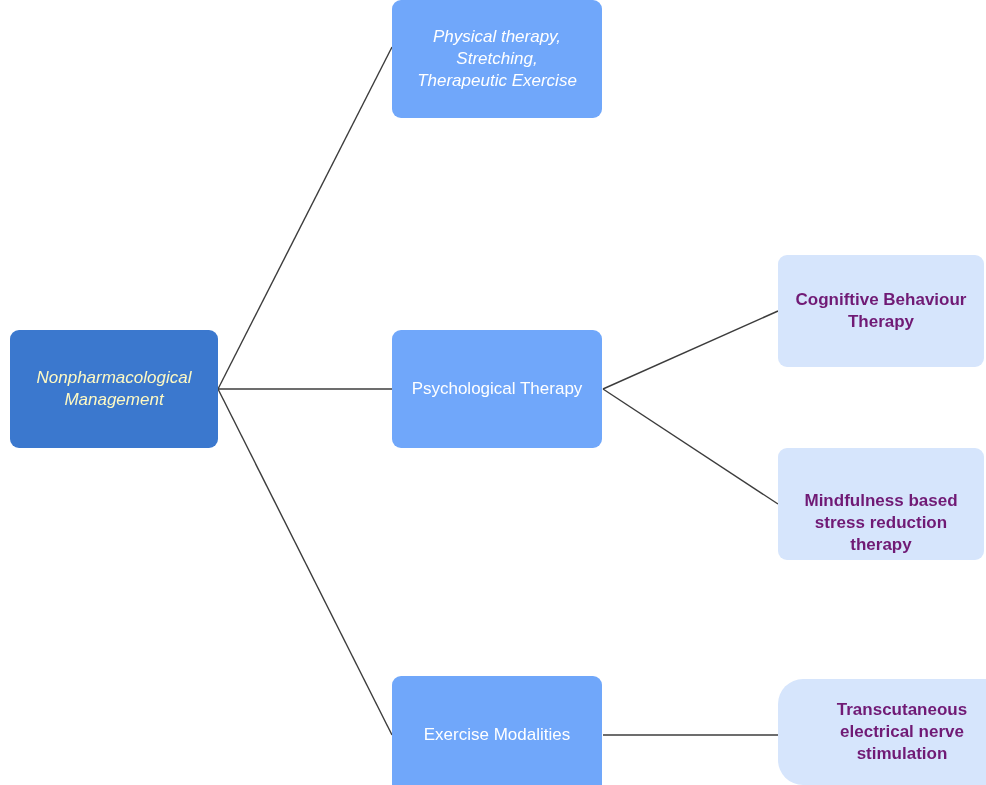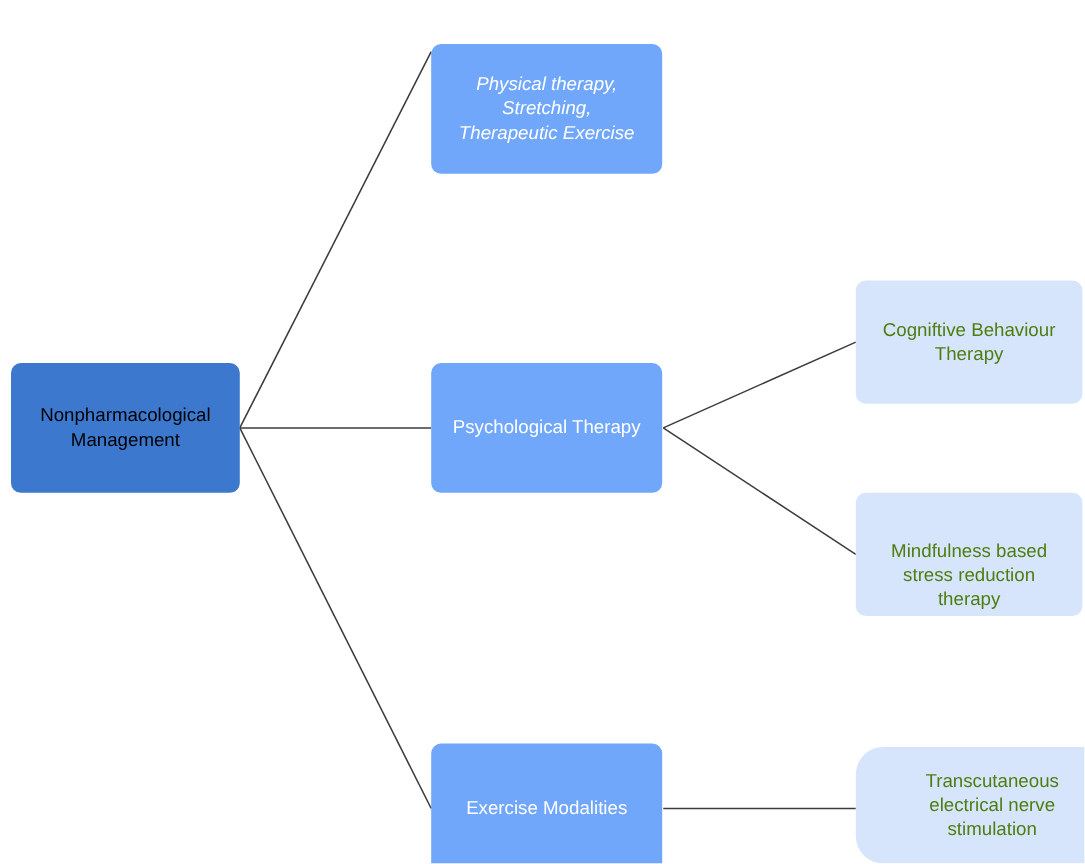--- a/index.html
+++ b/index.html
@@ -37,57 +37,59 @@
     line-height: 1.3;
     padding: 4px 10px;
   }
   .node-label {
     display: block;
     white-space: pre-line;
   }
   
   .node--root {
     background: #3B78CE;
-    color: #000000;
+    color: #fef9c3;
+    font-style: italic;
     font-size: 17px;
   }
   
   .node--branch {
     background: #70A7FA;
     color: #ffffff;
     font-size: 17px;
   }
   .node--branch.italic {
     font-style: italic;
   }
   
   .node--leaf {
     background: #D6E5FC;
-    color: #4d7c0f;
+    color: #701a75;
     font-size: 17px;
+    font-weight: bold;
   }
 </style>
 </head>
 <body>
 
 <div id="canvas">
   <svg id="edges" viewBox="0 0 986 785" xmlns="http://www.w3.org/2000/svg">
       <line x1="218" y1="389" x2="392" y2="47" stroke="#3C3C3C" stroke-width="1.4"></line>
       <line x1="218" y1="389" x2="392" y2="389" stroke="#3C3C3C" stroke-width="1.4"></line>
       <line x1="218" y1="389" x2="392" y2="735" stroke="#3C3C3C" stroke-width="1.4"></line>
       <line x1="603" y1="389" x2="778" y2="311" stroke="#3C3C3C" stroke-width="1.4"></line>
       <line x1="603" y1="389" x2="778" y2="504" stroke="#3C3C3C" stroke-width="1.4"></line>
       <line x1="603" y1="735" x2="778" y2="735" stroke="#3C3C3C" stroke-width="1.4"></line>
     </svg>
   <div id="node-layer">
       <div class="node node--root italic" style="left: 10px; top: 330px; width: 208px; height: 118px;">
         <span class="node-label">Nonpharmacological
 Management</span>
       </div>
-      <div class="node node--branch italic" style="left: 392px; top: 0px; width: 210px; height: 118px; margin-top: 40px;">
+      <div class="node node--branch italic" style="left: 392px; top: 0px; width: 210px; height: 118px;">
         <span class="node-label">Physical therapy,
 Stretching,
 Therapeutic Exercise</span>
       </div>
       <div class="node node--branch" style="left: 392px; top: 330px; width: 210px; height: 118px; align-items: center;">
         <span class="node-label">Psychological Therapy</span>
       </div>
       <div class="node node--branch" style="left: 392px; top: 676px; width: 210px; height: 118px;">
         <span class="node-label">Exercise Modalities</span>
       </div>

